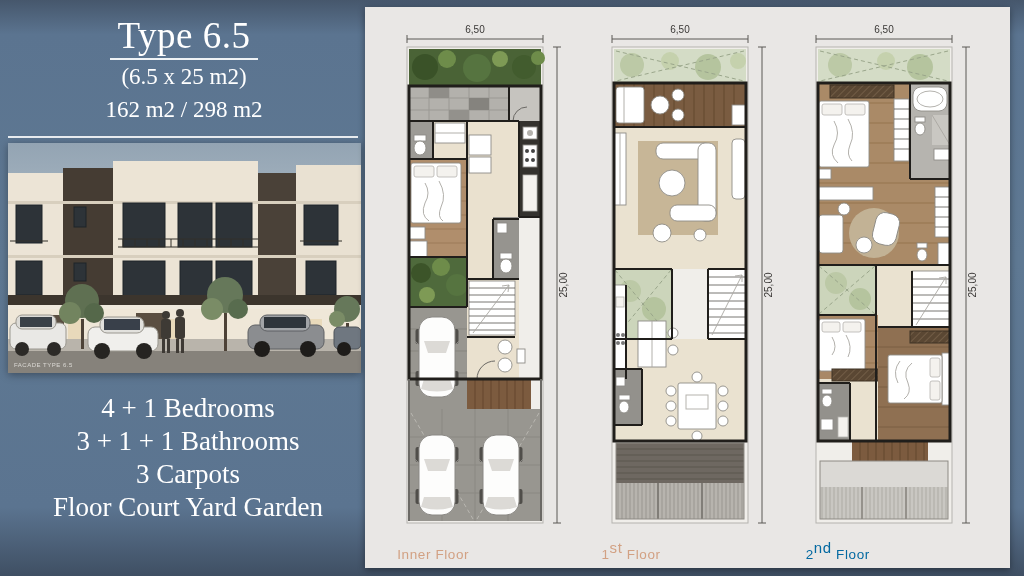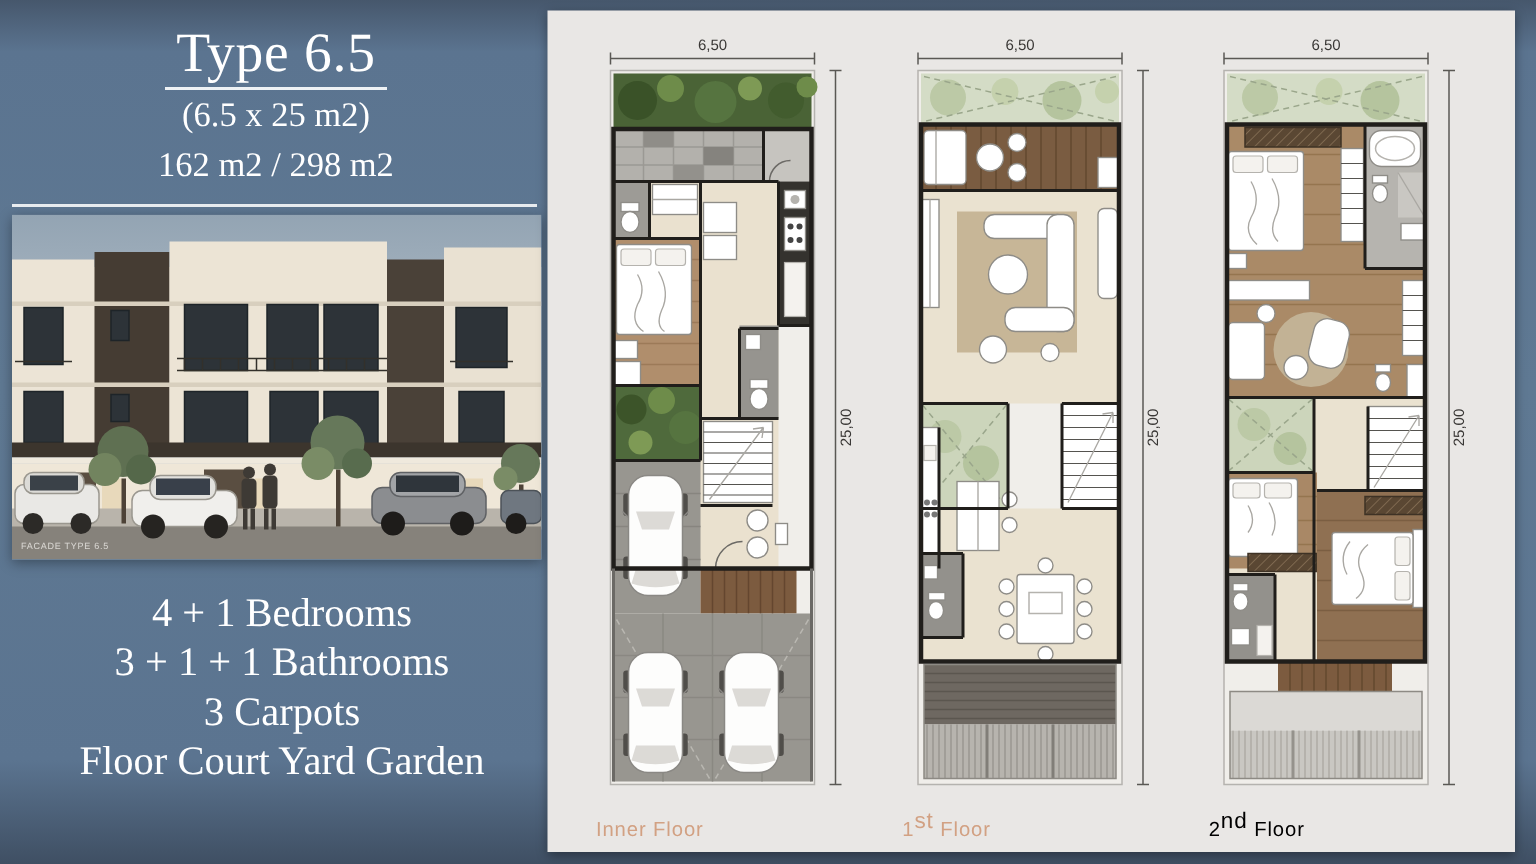--- a/index.html
+++ b/index.html
@@ -572,19 +572,19 @@
             <rect x="4" y="440" width="128" height="32" fill="url(#f2slat)"></rect>
             <line x1="46" y1="440" x2="46" y2="472" stroke="#95928c" stroke-width="2"></line>
             <line x1="90" y1="440" x2="90" y2="472" stroke="#95928c" stroke-width="2"></line>
             <rect x="4" y="414" width="128" height="58" fill="none" stroke="#8d8a84"></rect>
           </g>
 
           <rect class="ow" x="2" y="36" width="132" height="358"></rect>
           <path class="iw" d="M94,36 v96 M94,132 h40 M2,218 h132 M2,268 h58 M60,218 v176 M96,224 v56 M96,280 h38 M2,336 h32 M34,336 v58 M2,394 h132 M62,280 h34"></path>
         </g>
       </svg>
-      <div class="floor-label" style="color:#000000;">
+      <div class="floor-label" style="color:#0369a1;">
         <span>2</span><sup>nd</sup><span> Floor</span>
       </div>
     </div>
 
   </section>
 </div>
 
 </body></html>

